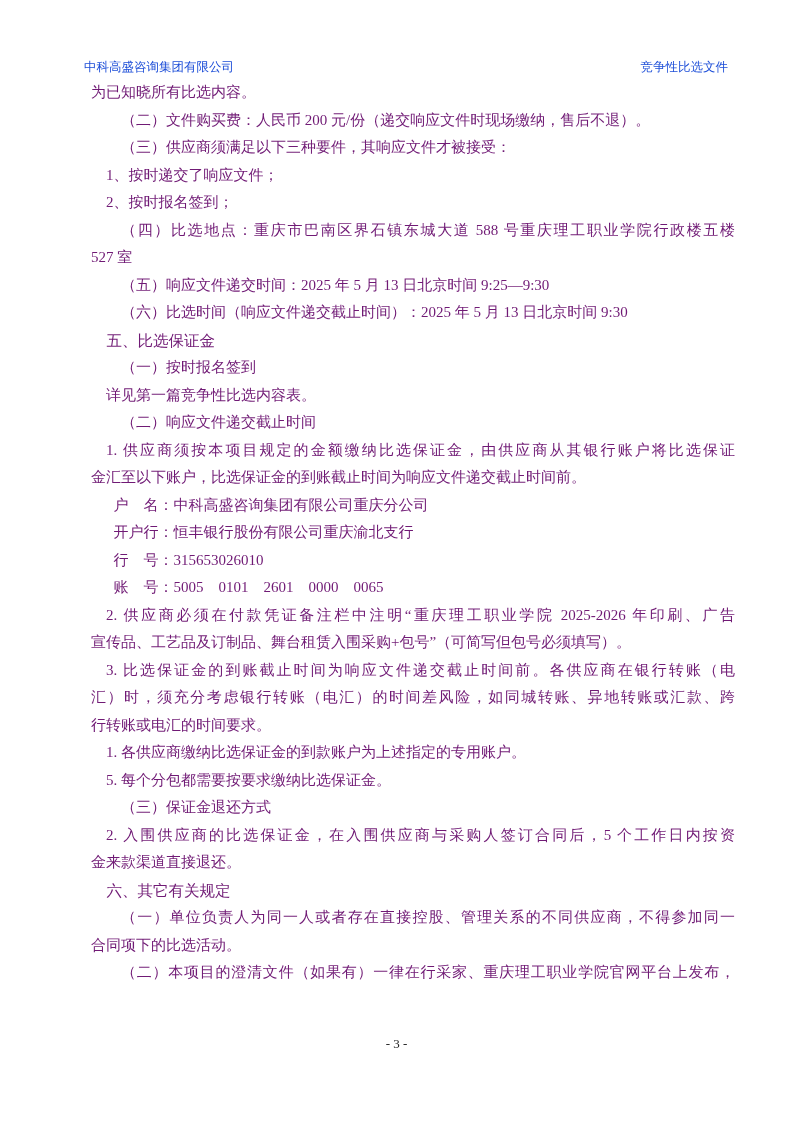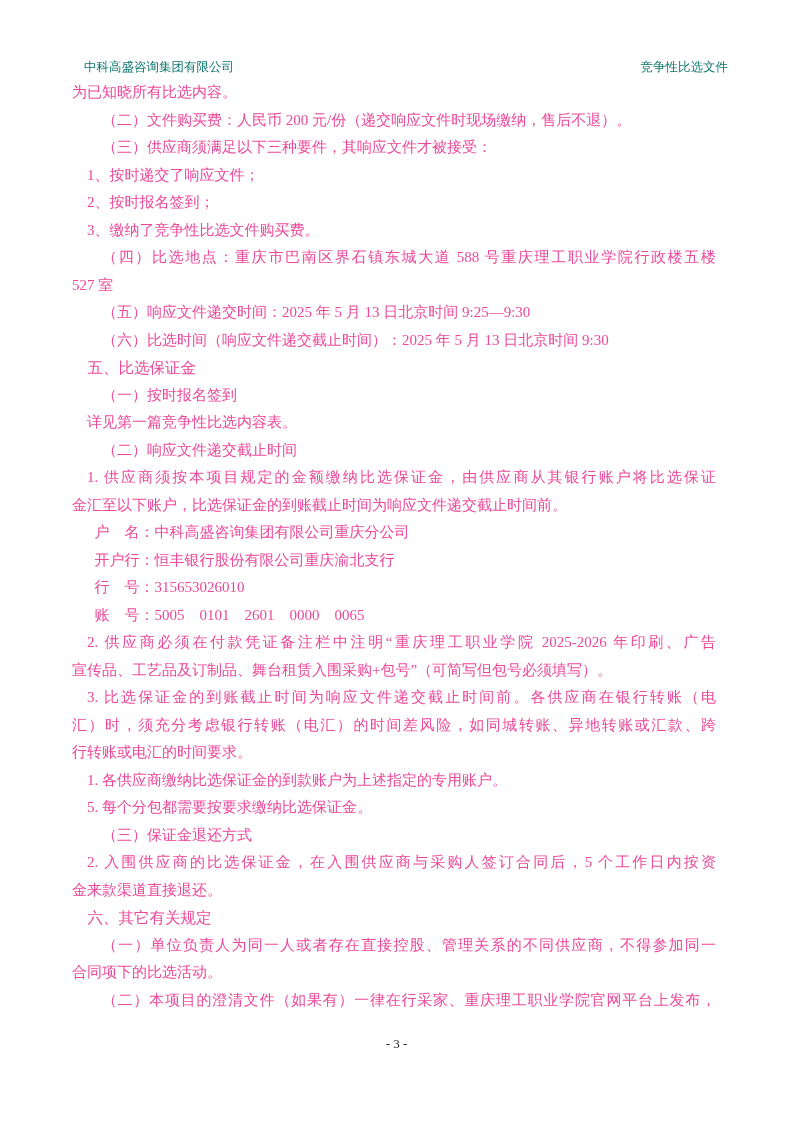--- a/index.html
+++ b/index.html
@@ -15,29 +15,29 @@
   }
   .header {
     position: absolute;
     top: 58px;
     left: 84px;
     width: 644px;
     display: flex;
     justify-content: space-between;
     font-size: 12.5px;
     line-height: 18px;
-    color: #0f766e;
+    color: #1d4ed8;
   }
   .content {
     position: absolute;
     top: 79px;
-    left: 72px;
+    left: 91px;
     width: 644px;
     font-size: 15px;
-    color: #ec4899;
+    color: #701a75;
   }
   .line {
     margin: 0;
     height: 27.5px;
     line-height: 27.5px;
     text-align: left;
     white-space: pre-wrap;
   }
   .ind0 { text-indent: 0; }
   .ind1 { text-indent: 1em; }
@@ -70,21 +70,20 @@
     <span>竞争性比选文件</span>
   </div>
 
   <div class="content">
 
   <p class="line ind0 end">为已知晓所有比选内容。</p>
       <p class="line ind2 end">（二）文件购买费：人民币 200 元/份（递交响应文件时现场缴纳，售后不退）。</p>
       <p class="line ind2 end">（三）供应商须满足以下三种要件，其响应文件才被接受：</p>
       <p class="line ind1 end">1、按时递交了响应文件；</p>
       <p class="line ind1 end">2、按时报名签到；</p>
-      <p class="line ind1 end">3、缴纳了竞争性比选文件购买费。</p>
       <p class="line ind2 fill">（四）比选地点：重庆市巴南区界石镇东城大道 588 号重庆理工职业学院行政楼五楼</p>
       <p class="line ind0 end">527 室</p>
       <p class="line ind2 end">（五）响应文件递交时间：2025 年 5 月 13 日北京时间 9:25—9:30</p>
       <p class="line ind2 end">（六）比选时间（响应文件递交截止时间）：2025 年 5 月 13 日北京时间 9:30</p>
       <p class="line heading">五、比选保证金</p>
       <p class="line ind2 end">（一）按时报名签到</p>
       <p class="line ind1 end">详见第一篇竞争性比选内容表。</p>
       <p class="line ind2 end">（二）响应文件递交截止时间</p>
       <p class="line ind1 fill">1. 供应商须按本项目规定的金额缴纳比选保证金，由供应商从其银行账户将比选保证</p>
       <p class="line ind0 end">金汇至以下账户，比选保证金的到账截止时间为响应文件递交截止时间前。</p>

